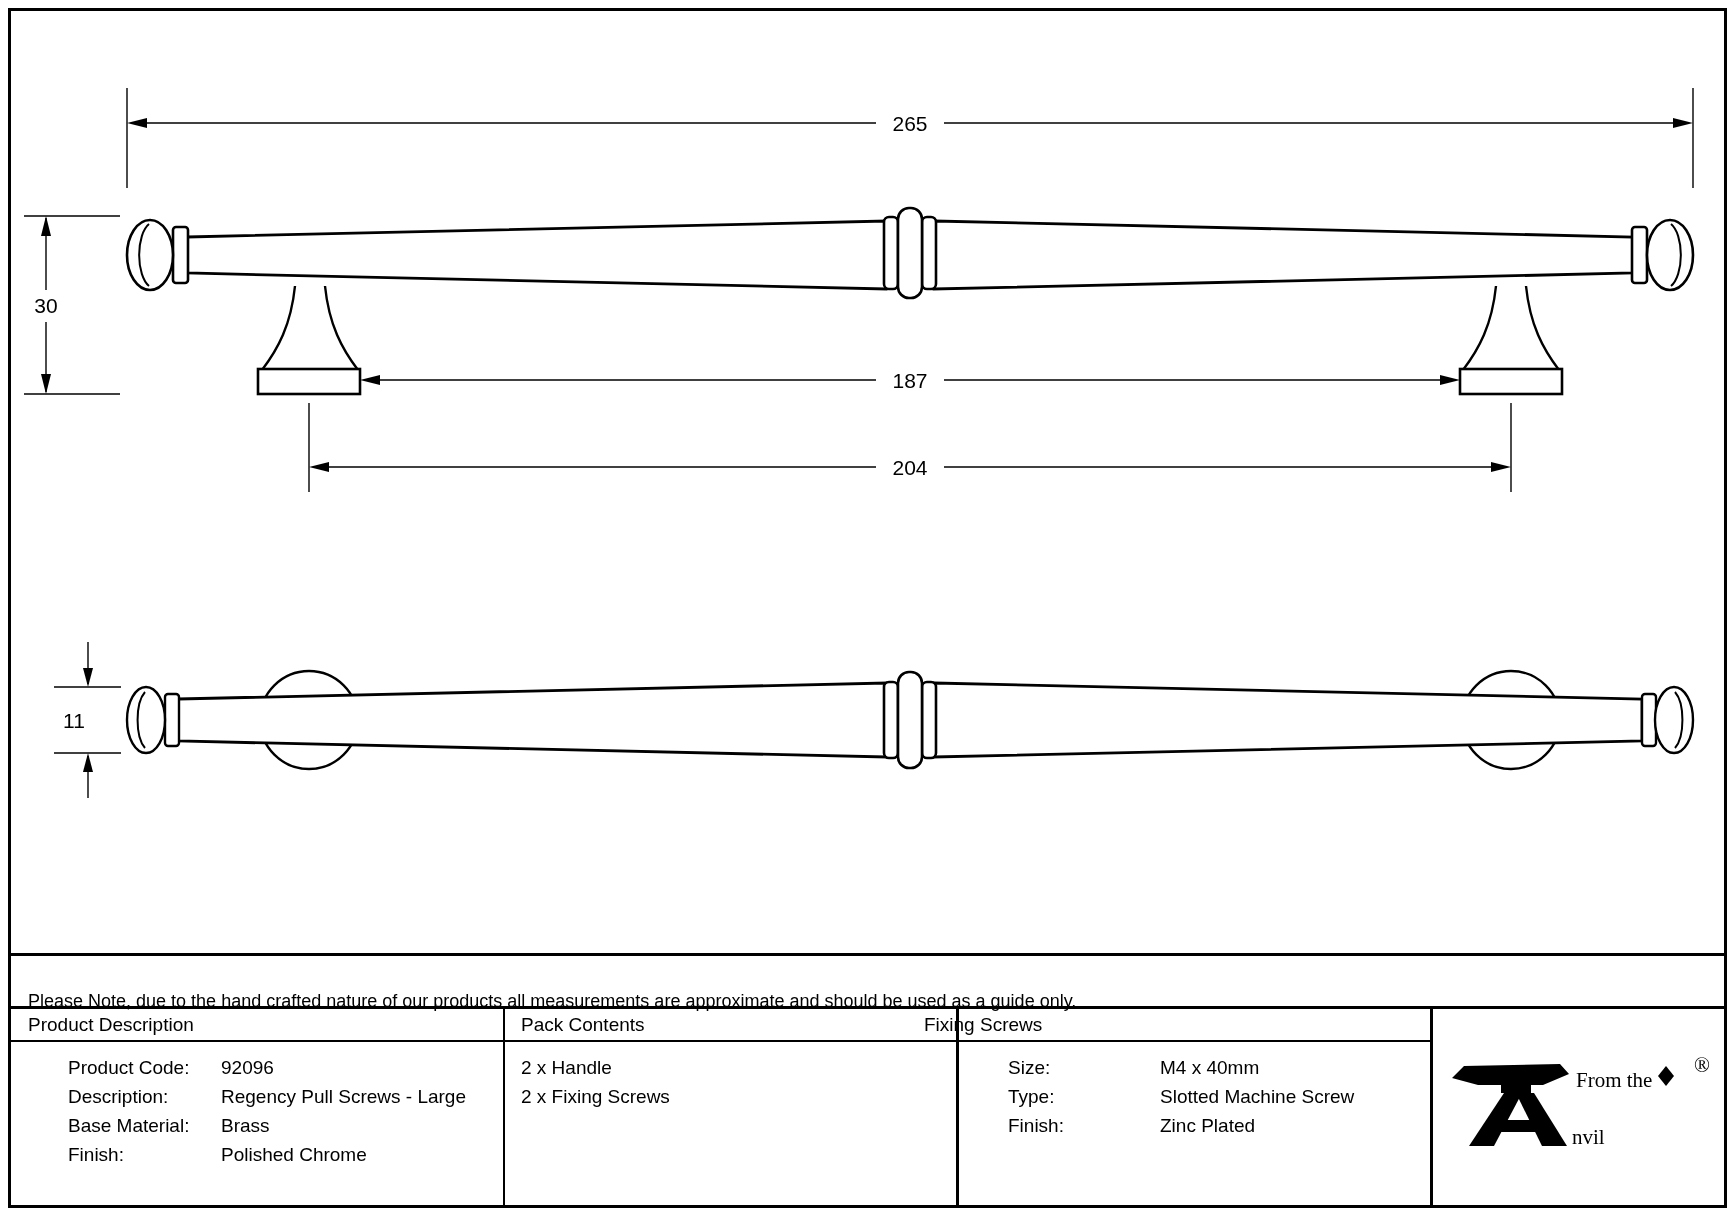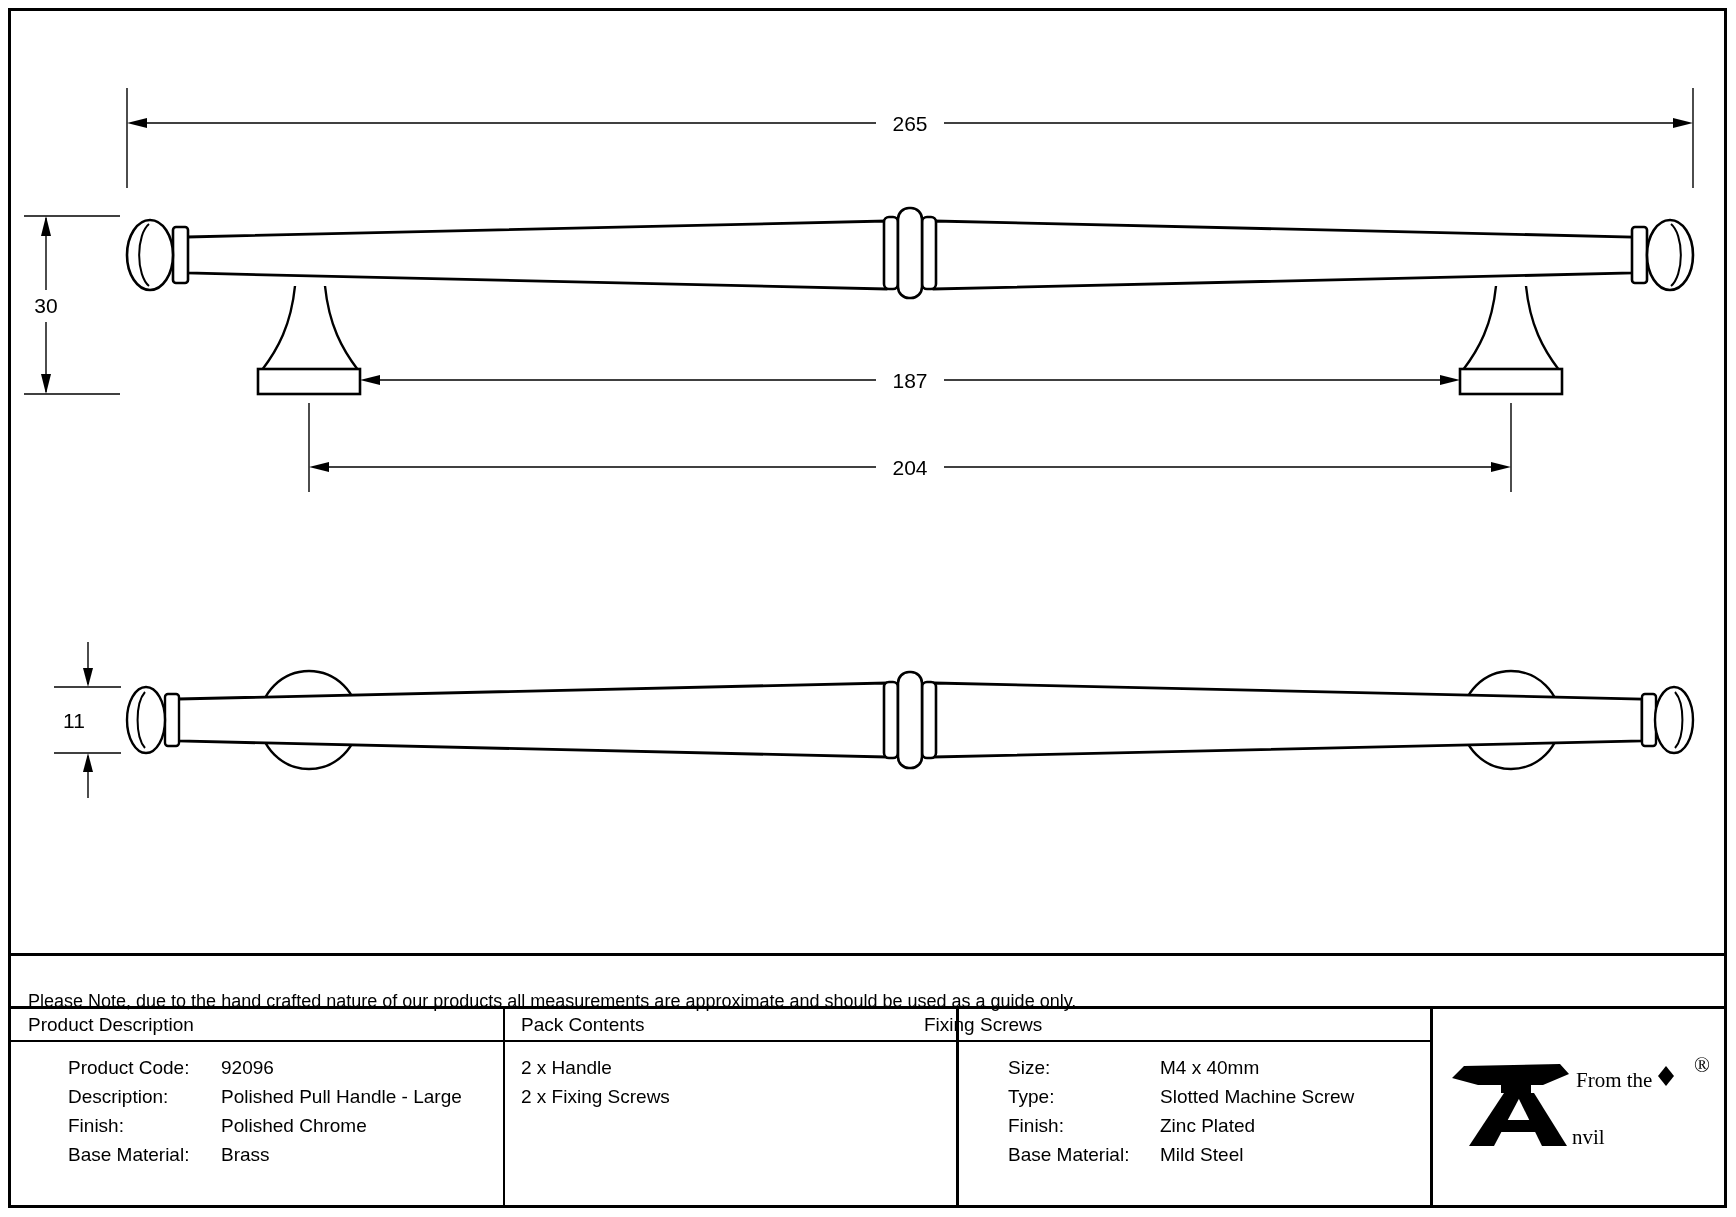--- a/index.html
+++ b/index.html
@@ -146,35 +146,34 @@
 <div class="abs vline" style="left:503px;top:1006px;height:202px;width:2px;"></div>
 <div class="abs vline" style="left:956px;top:1006px;height:202px;"></div>
 <div class="abs vline" style="left:1430px;top:1006px;height:202px;"></div>
 
 <div class="abs th" style="left:28px;top:1014px;">Product Description</div>
 <div class="abs th" style="left:521px;top:1014px;">Pack Contents</div>
 <div class="abs th" style="left:924px;top:1014px;">Fixing Screws</div>
 
 <div class="abs rows pi" style="left:28px;top:1053px;">
   <div><span class="lbl">Product Code:</span><span>92096</span></div>
-  <div><span class="lbl">Description:</span><span>Polished Pull Handle - Large</span></div>
+  <div><span class="lbl">Description:</span><span>Regency Pull Screws - Large</span></div>
+  <div><span class="lbl">Base Material:</span><span>Brass</span></div>
   <div><span class="lbl">Finish:</span><span>Polished Chrome</span></div>
-  <div><span class="lbl">Base Material:</span><span>Brass</span></div>
 </div>
 
 <div class="abs rows" style="left:521px;top:1053px;">
   <div>2 x Handle</div>
   <div>2 x Fixing Screws</div>
 </div>
 
 <div class="abs rows fx" style="left:968px;top:1053px;">
   <div><span class="lbl">Size:</span><span>M4 x 40mm</span></div>
   <div><span class="lbl">Type:</span><span>Slotted Machine Screw</span></div>
   <div><span class="lbl">Finish:</span><span>Zinc Plated</span></div>
-  <div><span class="lbl">Base Material:</span><span>Mild Steel</span></div>
 </div>
 
 <svg class="abs logo-svg" style="left:1448px;top:1056px;" width="266" height="96" viewBox="0 0 266 96">
   <g fill="#000">
     <path d="M4,22 L16,10 L112,8 L121,18 L95,29 L83,29 L83,37 L53,37 L53,29 L30,29 Z"></path>
     <path d="M56,37 L74,37 L46,90 L21,90 Z"></path>
     <path d="M68,37 L86,37 L119,90 L94,90 Z"></path>
     <path d="M40,64 L99,64 L105,76 L34,76 Z"></path>
     <text x="128" y="31" font-size="21">From the</text>
     <path d="M218,10 l8,10 -8,10 -8,-10 Z"></path>

